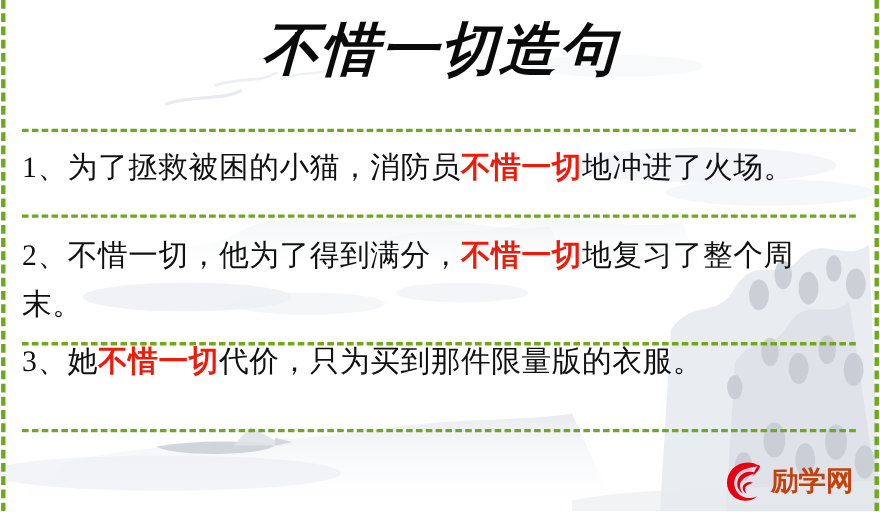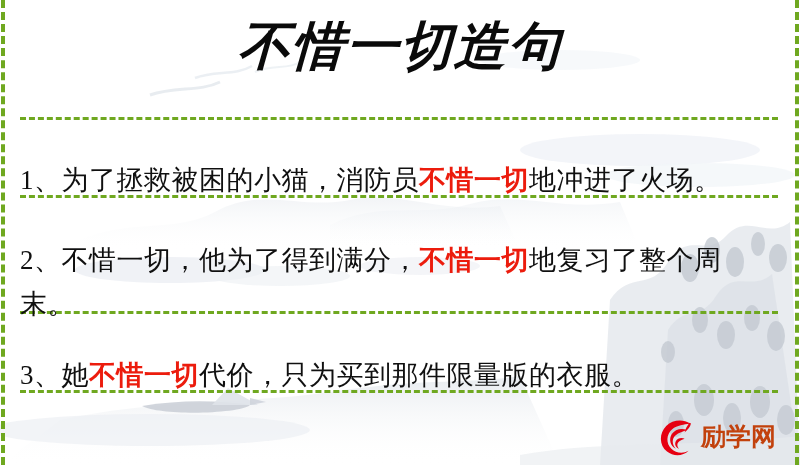--- a/index.html
+++ b/index.html
@@ -71,21 +71,20 @@
     position: absolute;
     left: 20px;
     width: 752px;
     z-index: 4;
     font-family: "Liberation Serif", "DejaVu Serif", serif;
     font-size: 27px;
     line-height: 44px;
     color: #101010;
     letter-spacing: 0.5px;
     text-align: left;
-    margin-top: 28px;
   }
   .sentence .hl {
     color: #ec1c0d;
     font-weight: 700;
   }
 
   
   .logo {
     position: absolute;
     left: 655px;
@@ -194,21 +193,21 @@
   <div class="title">不惜一切造句</div>
 
   <div class="sentence" style="top:130px">
     <span>1、</span><span>为了拯救被困的小猫，消防员</span><span class="hl">不惜一切</span><span>地冲进了火场。</span>
   </div>
 
   <div class="sentence" style="top:210px; width:730px;">
     <span>2、</span><span>不惜一切，他为了得到满分，</span><span class="hl">不惜一切</span><span>地复习了整个周末。</span>
   </div>
 
-  <div class="sentence" style="top:325px">
+  <div class="sentence" style="top:306px">
     <span>3、</span><span>她</span><span class="hl">不惜一切</span><span>代价，只为买到那件限量版的衣服。</span>
   </div>
 
   <div class="logo">
     <svg class="logo-mark" viewBox="0 0 100 100">
       <path d="M88,14 C70,2 44,4 28,20 C10,38 10,68 30,84 C46,97 70,96 84,82
                C70,90 52,88 41,77 C27,63 28,41 43,28 C55,18 73,17 88,14 Z" fill="#e60012"></path>
       <path d="M80,30 C66,24 50,28 42,40 C34,53 38,70 52,77 C42,66 42,52 51,44
                C59,36 71,34 80,30 Z" fill="#e60012"></path>
       <path d="M74,52 C66,48 56,51 52,58 C48,66 52,74 60,77 C54,70 55,62 61,58

